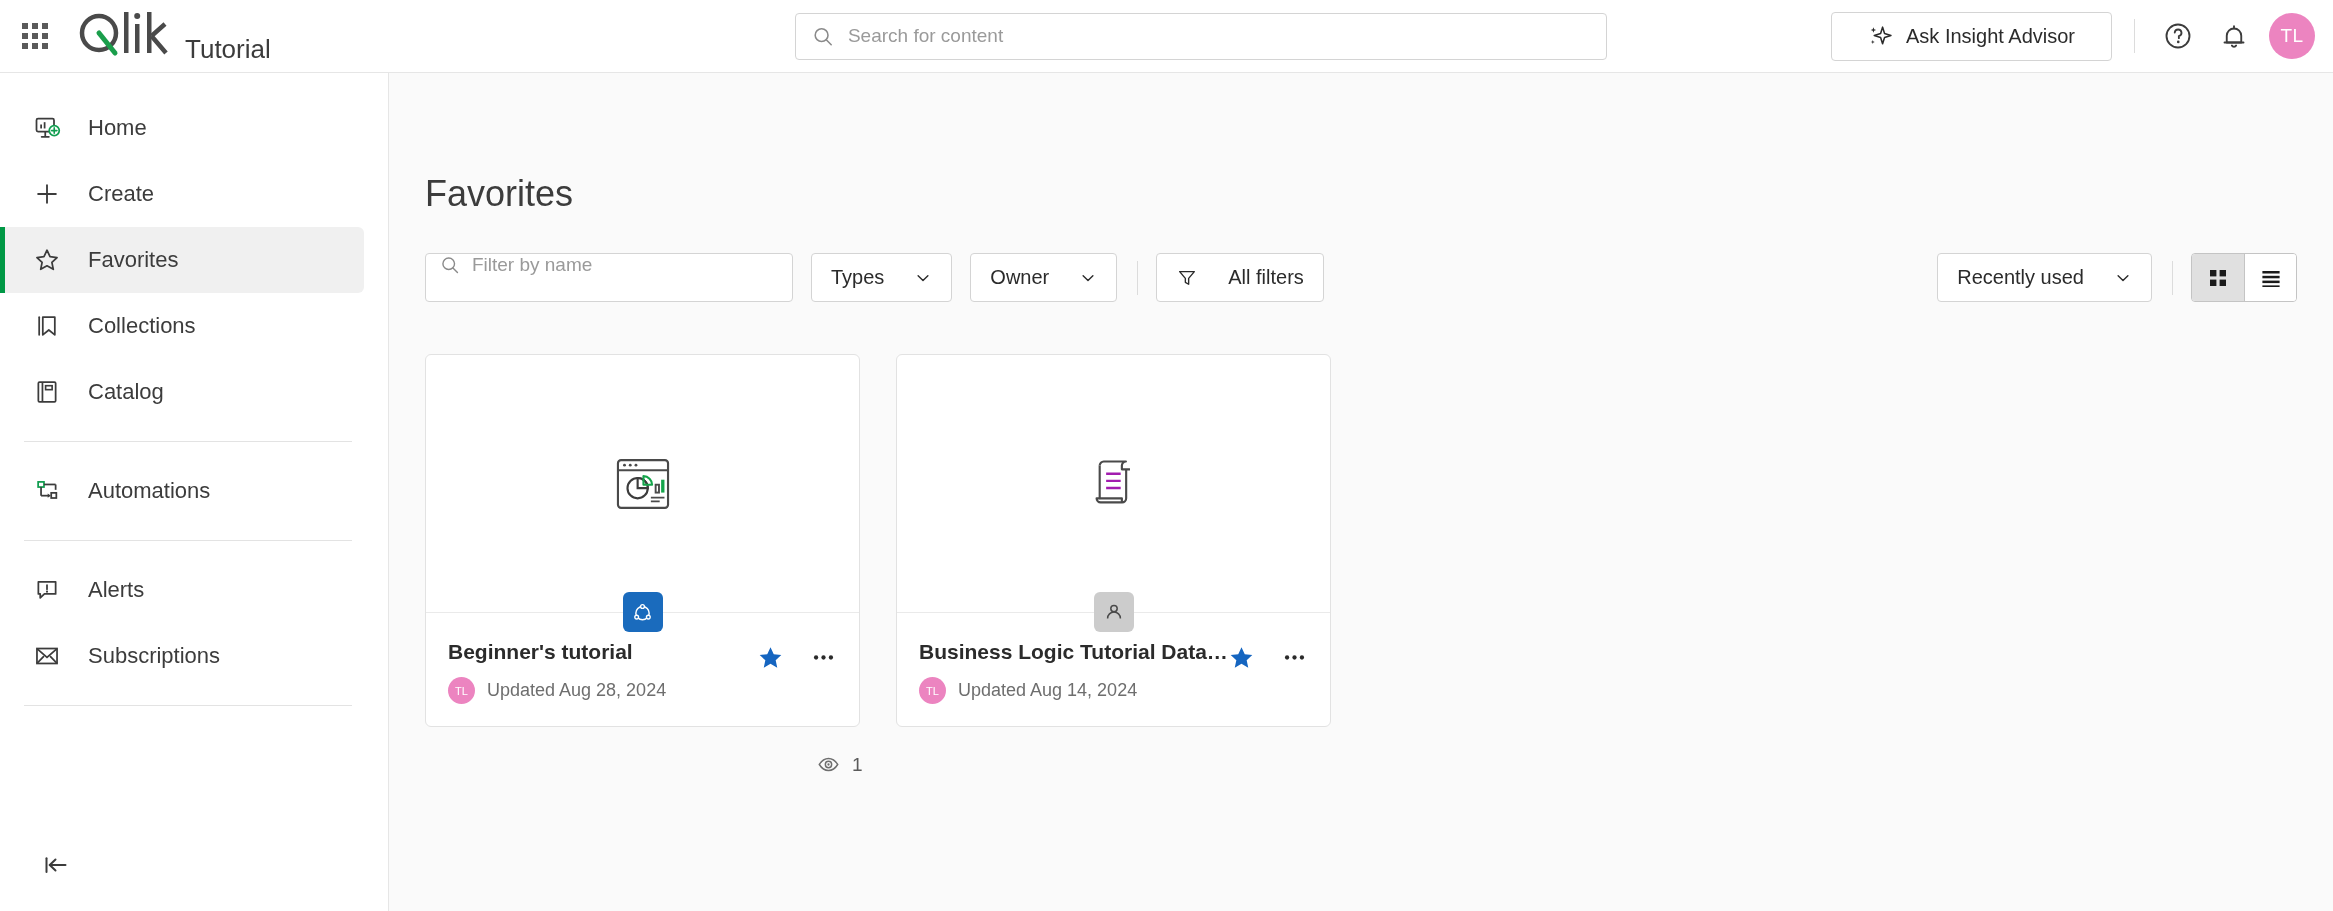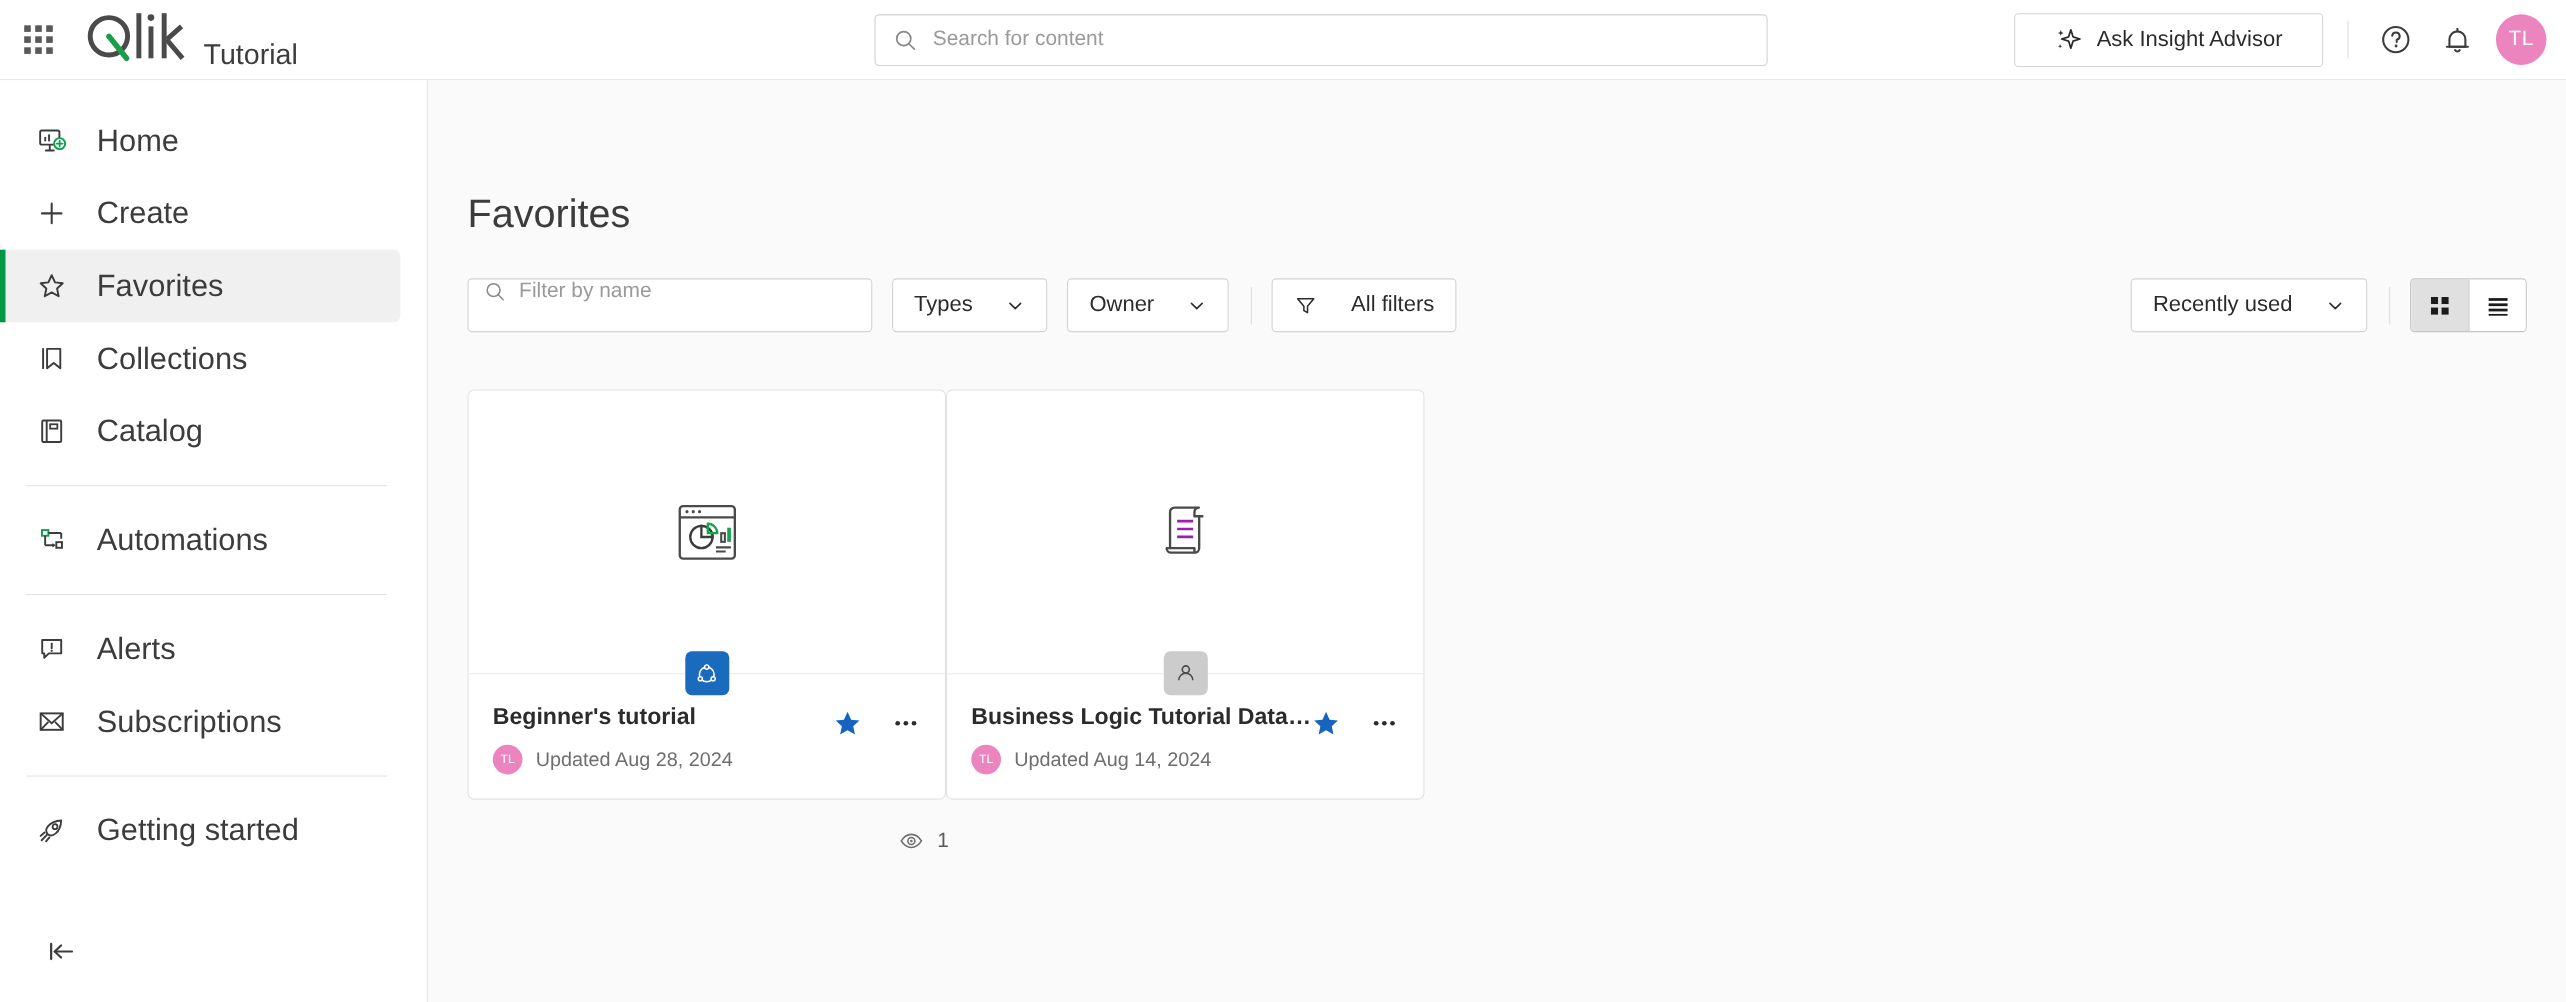--- a/index.html
+++ b/index.html
@@ -133,21 +133,21 @@
   .nav-item {
     height: 66px;
     display: flex;
     align-items: center;
     gap: 26px;
     padding-left: 32px;
     margin: 0 24px 0 0;
     border-radius: 0 6px 6px 0;
     cursor: pointer;
     position: relative;
-    font-size: 28px;
+    font-size: 22px;
     color: #3c3c3c;
   }
   .nav-item.active { background: #f0f0f0; }
   .nav-item.active::before {
     content: "";
     position: absolute;
     left: 0; top: 0; bottom: 0;
     width: 5px;
     background: #009845;
   }
@@ -243,20 +243,21 @@
     display: flex; align-items: center; justify-content: center;
     background: #fff;
     cursor: pointer;
   }
   .view-btn.active { background: #e0e0e0; }
   .view-btn + .view-btn { border-left: 1px solid #c4c4c4; }
 
   
   .cards {
     display: flex;
+    gap: 36px;
     margin-top: 52px;
   }
   .card {
     width: 435px;
     background: #fff;
     border: 1px solid #e2e2e2;
     border-radius: 6px;
     overflow: hidden;
     cursor: pointer;
     position: relative;
@@ -498,30 +499,20 @@
           <rect x="3.4" y="5.6" width="17.2" height="12.8" fill="none" stroke="#3c3c3c" stroke-width="1.5"></rect>
           <path d="M3.4 5.6 L12 13.2 L20.6 5.6" fill="none" stroke="#3c3c3c" stroke-width="1.5"></path>
           <path d="M3.4 18.4 L9.4 12.2 M20.6 18.4 L14.6 12.2" fill="none" stroke="#3c3c3c" stroke-width="1.5"></path>
         </svg>
       </span>
       <span>Subscriptions</span>
     </div>
 
     <div class="nav-divider"></div>
 
-    <div class="nav-item">
-      <span class="nav-icon">
-        <svg width="28" height="28" viewBox="0 0 24 24">
-          <path d="M9 15 C5.5 11.5 10 4.6 19.4 4.2 C19 13.6 12.1 18.1 8.6 14.6 Z" fill="none" stroke="#3c3c3c" stroke-width="1.5" stroke-linejoin="round"></path>
-          <circle cx="14.6" cy="9" r="1.9" fill="none" stroke="#3c3c3c" stroke-width="1.4"></circle>
-          <path d="M8.2 15.4 L4.2 19.6 M6.4 13.6 L3.4 16.2 M10.2 17.4 L7.6 20.4" fill="none" stroke="#3c3c3c" stroke-width="1.5" stroke-linecap="round"></path>
-        </svg>
-      </span>
-      <span>Getting started</span>
-    </div>
 
     <div class="collapse-btn">
       <svg width="30" height="30" viewBox="0 0 24 24">
         <line x1="4.4" y1="6.5" x2="4.4" y2="17.5" stroke="#3c3c3c" stroke-width="1.6" stroke-linecap="round"></line>
         <line x1="7" y1="12" x2="19.6" y2="12" stroke="#3c3c3c" stroke-width="1.6" stroke-linecap="round"></line>
         <path d="M11.6 7.6 L7 12 L11.6 16.4" fill="none" stroke="#3c3c3c" stroke-width="1.6" stroke-linecap="round" stroke-linejoin="round"></path>
       </svg>
     </div>
   </div>
 

